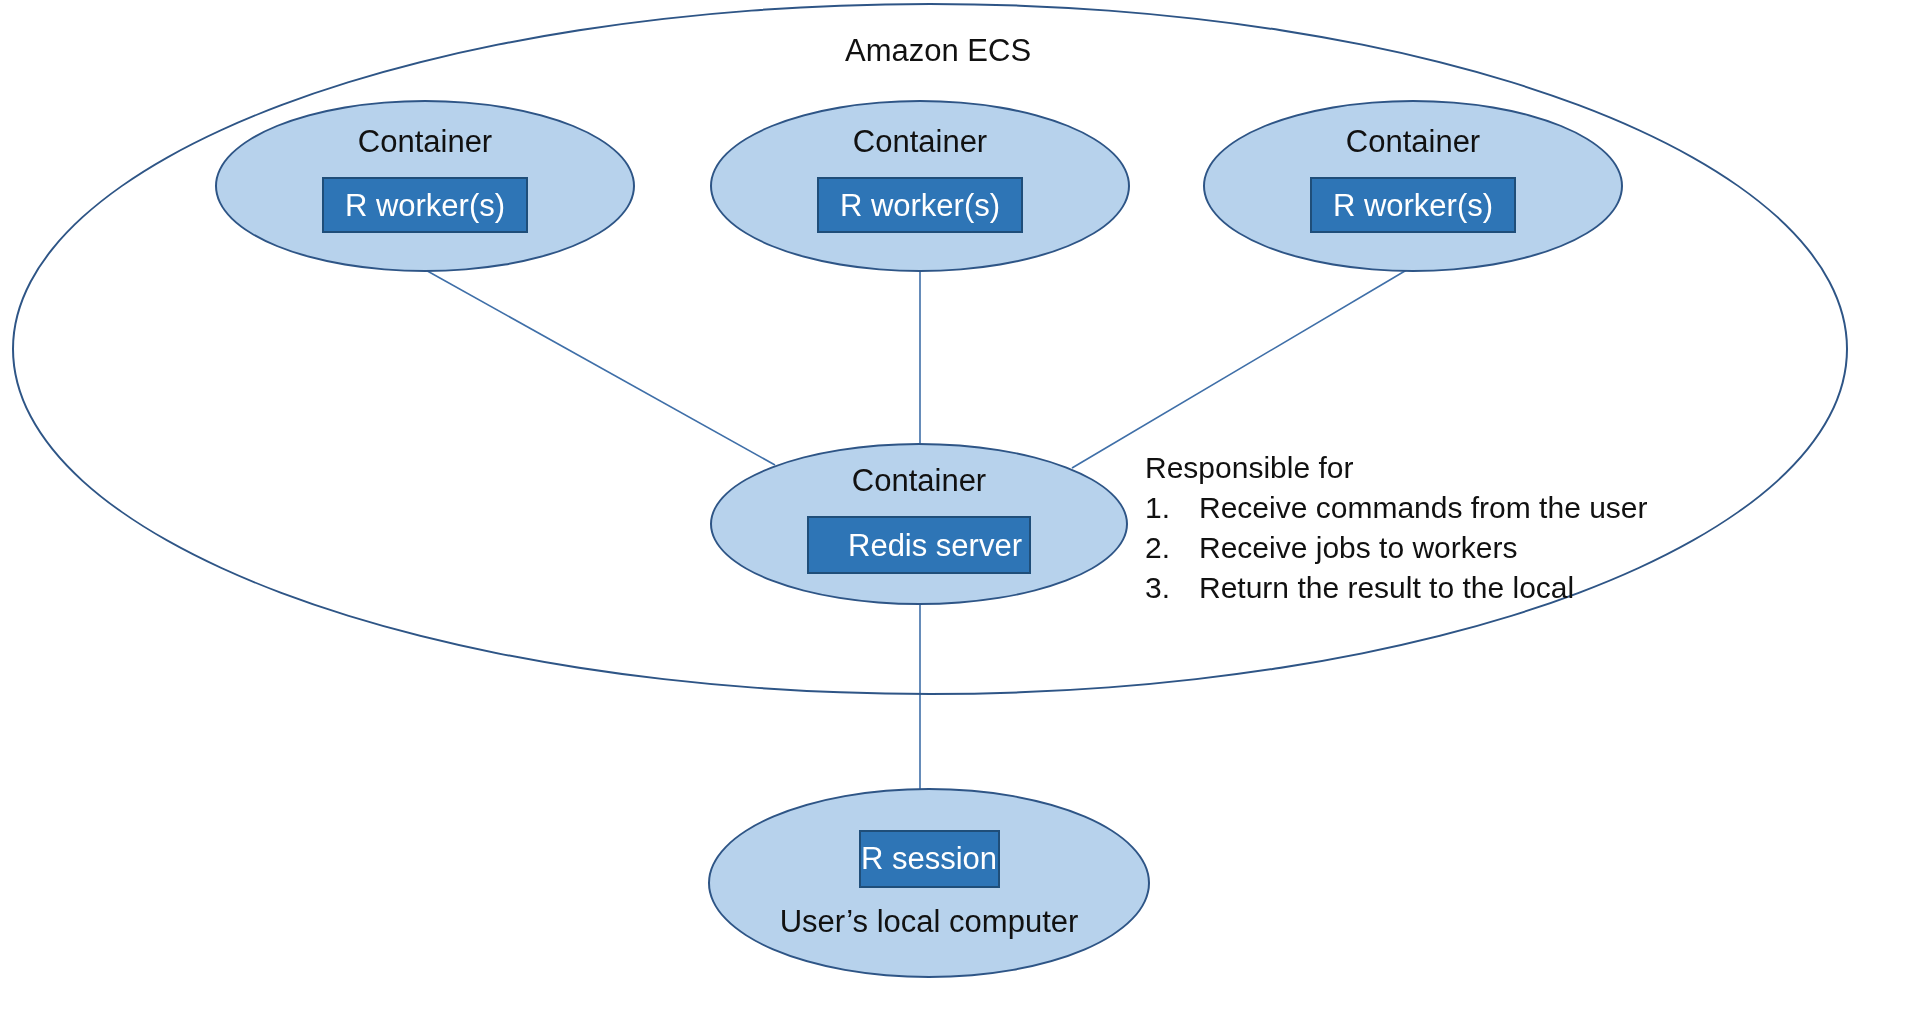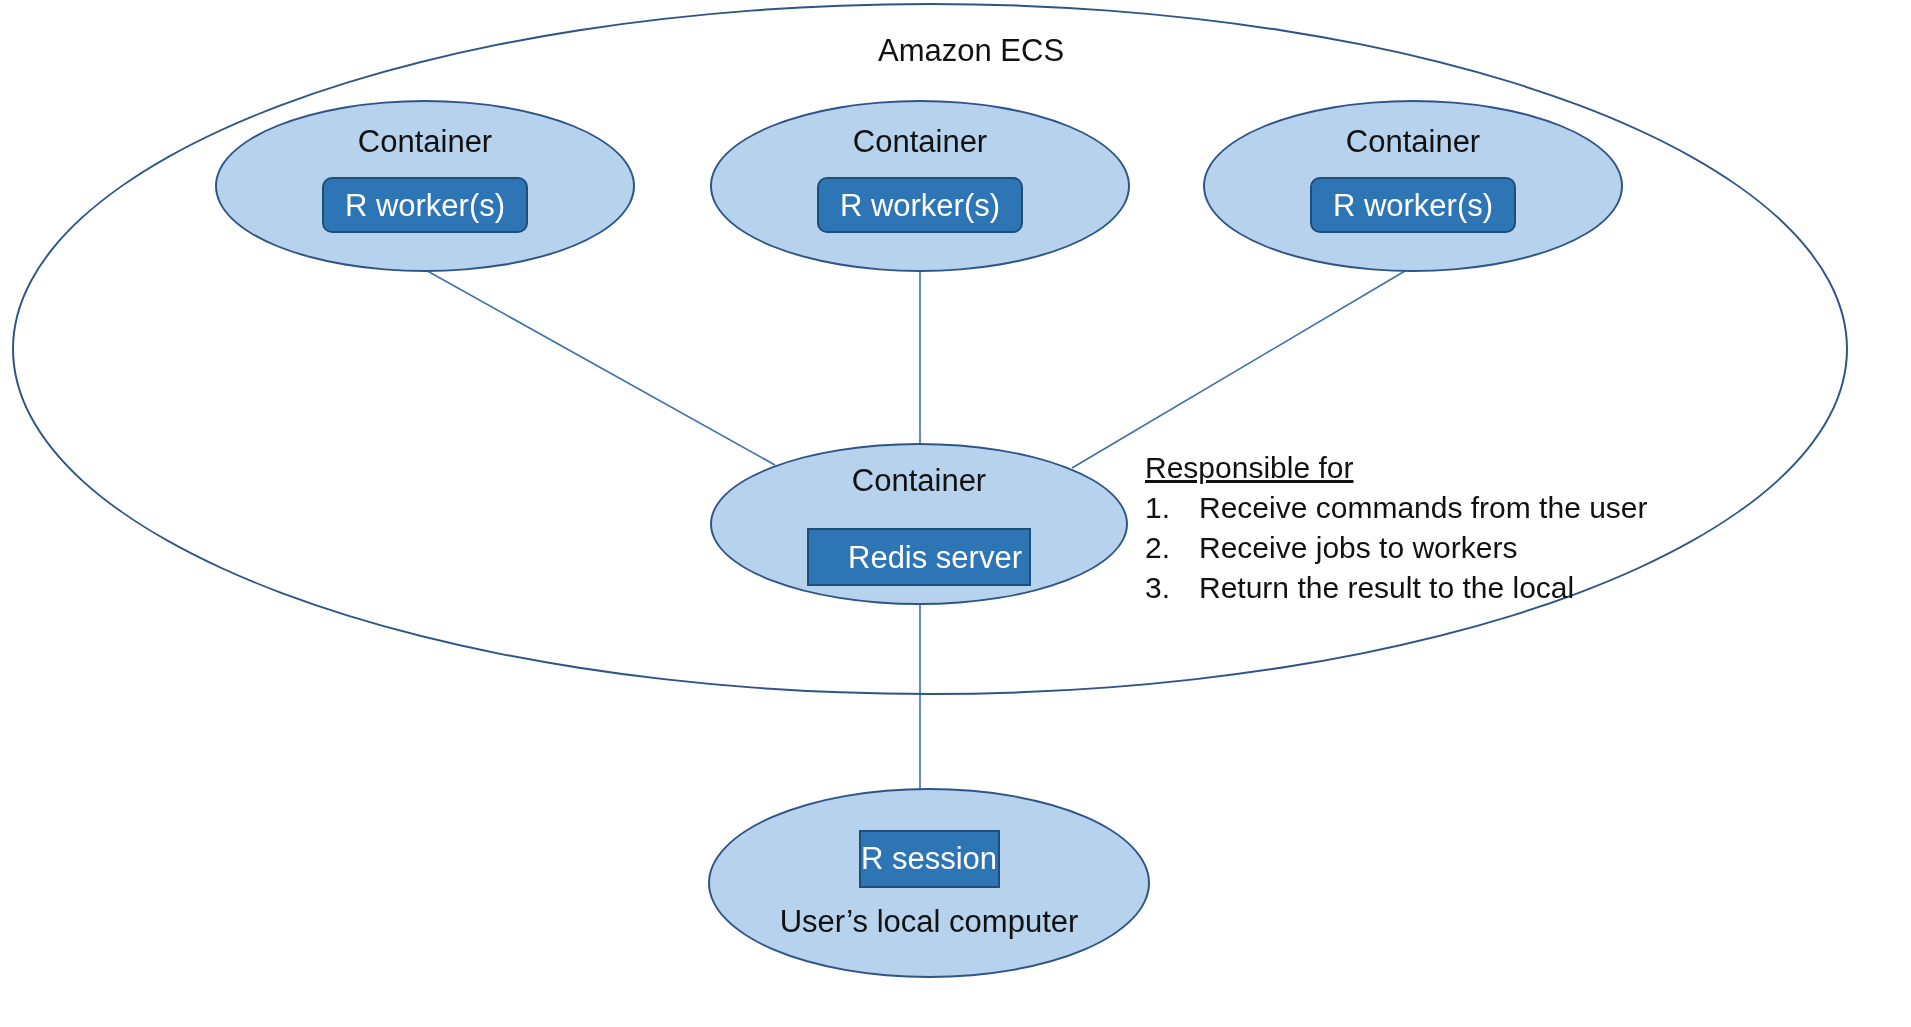--- a/index.html
+++ b/index.html
@@ -68,48 +68,46 @@
   
   #ecs-boundary {
     left: 12px;
     top: 3px;
     width: 1836px;
     height: 692px;
   }
   #ecs-title {
     left: 845px;
     top: 35px;
-    margin-left: 33px;
   }
   
   .worker-ellipse {
     top: 100px;
     width: 420px;
     height: 172px;
   }
   #worker-container-0 { left: 215px; }
   #worker-container-1 { left: 710px; }
   #worker-container-2 { left: 1203px; }
   .worker-ellipse .node-caption { margin-top: 24px; }
   .worker-ellipse .inner-box {
     margin-top: 20px;
     width: 206px;
     height: 56px;
-    border-radius: 10px;
   }
   
   #redis-container {
     left: 710px;
     top: 443px;
     width: 418px;
     height: 162px;
   }
   #redis-container .node-caption { margin-top: 20px; }
   #redis-container .inner-box {
-    margin-top: 32px;
+    margin-top: 20px;
     width: 224px;
     height: 58px;
     padding-left: 32px;
   }
   
   #local-computer {
     left: 708px;
     top: 788px;
     width: 442px;
     height: 190px;
@@ -123,21 +121,21 @@
   
   #responsible-note {
     position: absolute;
     left: 1145px;
     top: 448px;
     color: #111111;
     font-size: 30px;
     line-height: 40px;
     white-space: nowrap;
   }
-  #responsible-note .note-heading { display: block; text-decoration: underline; }
+  #responsible-note .note-heading { display: block; }
   #responsible-note .note-item {
     display: block;
     padding-left: 0;
   }
   #responsible-note .note-index {
     display: inline-block;
     width: 54px;
   }
 </style>
 </head>

